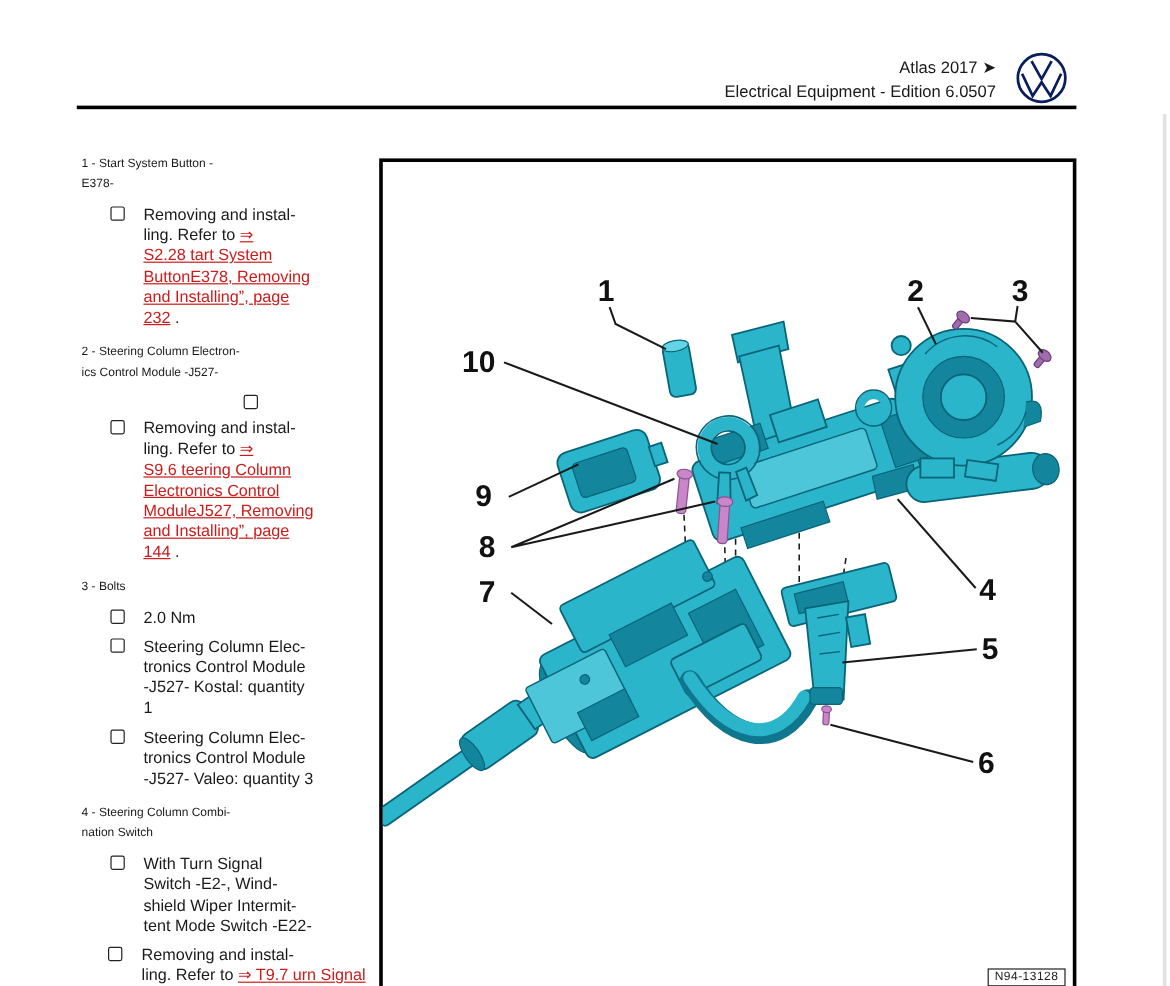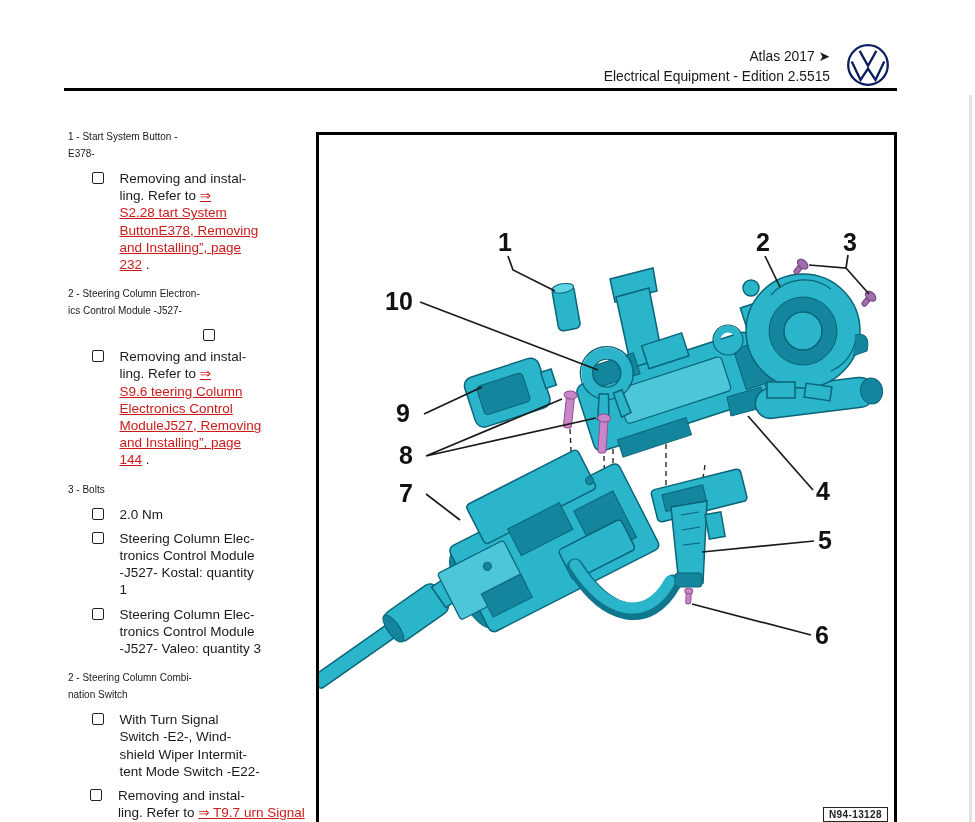--- a/index.html
+++ b/index.html
@@ -21,21 +21,21 @@
       border-radius:2px;margin-top:2px;background:#fff;}
   .bullet-text{margin:0 0 0 16px;width:207px;line-height:17.2px;white-space:pre-line;}
   .bullet-text.wide{width:625px;}
   .ref{color:#cc1b1b;text-decoration:underline;cursor:pointer;}
 
   
   .diagram-frame{position:absolute;left:316px;top:92px;width:581px;height:698px;
                  border:3px solid #000;box-sizing:border-box;background:#fff;}
   .diagram-svg{display:block;width:575px;height:692px;}
   .figure-id{position:absolute;right:6px;bottom:5px;border:1px solid #222;padding:1px 5px;
-             font-size:10px;letter-spacing:.4px;color:#222;background:#fff;font-weight:bold;}
+             font-size:10px;letter-spacing:.4px;color:#222;background:#fff;}
 
   .bottom-bar{position:absolute;left:0;bottom:0;width:975px;height:8px;background:#000;}
   .right-edge{position:absolute;right:3px;top:55px;width:3px;height:755px;background:#e2e2e2;}
 
   
   .t-fill{fill:#2ab5cb;stroke:#0a6478;stroke-width:1.5;}
   .t-mid{fill:#4cc6d8;stroke:#0a6478;stroke-width:1.2;}
   .t-dark{fill:#13869d;stroke:#0a6478;stroke-width:1;}
   .t-light{fill:#63d4e3;stroke:#0a6478;stroke-width:1;}
   .pink{fill:#c887c9;stroke:#8f4f93;stroke-width:1;}
@@ -44,21 +44,21 @@
   .dash{stroke:#1a1a1a;stroke-width:1.3;fill:none;stroke-dasharray:5 4;}
   .num{font-family:"Liberation Sans",sans-serif;font-size:25px;font-weight:bold;fill:#111;}
 </style>
 </head>
 <body>
 
 <div class="page">
 
   <div class="header-text">
     <div>Atlas 2017 ➤</div>
-    <div>Electrical Equipment - Edition 2.5515</div>
+    <div>Electrical Equipment - Edition 6.0507</div>
   </div>
   <svg class="vw-logo" viewBox="0 0 100 100">
     <g fill="none" stroke="#0a1e5e" stroke-width="5.2">
       <circle cx="50" cy="50" r="45"></circle>
       <path d="M31 18 L50 52 L69 18"></path>
       <path d="M13 42 L33 84 L50 58 L67 84 L87 42"></path>
     </g>
   </svg>
   <div class="header-rule"></div>
 
@@ -111,21 +111,21 @@
       </div>
       <div class="bullet">
         <span class="cb"></span>
         <p class="bullet-text"><span>Steering Column Elec-
 tronics Control Module
 -J527- Valeo: quantity 3</span></p>
       </div>
     </section>
 
     <section class="legend-item">
-      <h3 class="item-title">2 - Steering Column Combi-
+      <h3 class="item-title">4 - Steering Column Combi-
 nation Switch</h3>
       <div class="bullet">
         <span class="cb"></span>
         <p class="bullet-text"><span>With Turn Signal
 Switch -E2-, Wind-
 shield Wiper Intermit-
 tent Mode Switch -E22-</span></p>
       </div>
       <div class="bullet">
         <span class="cb"></span>

